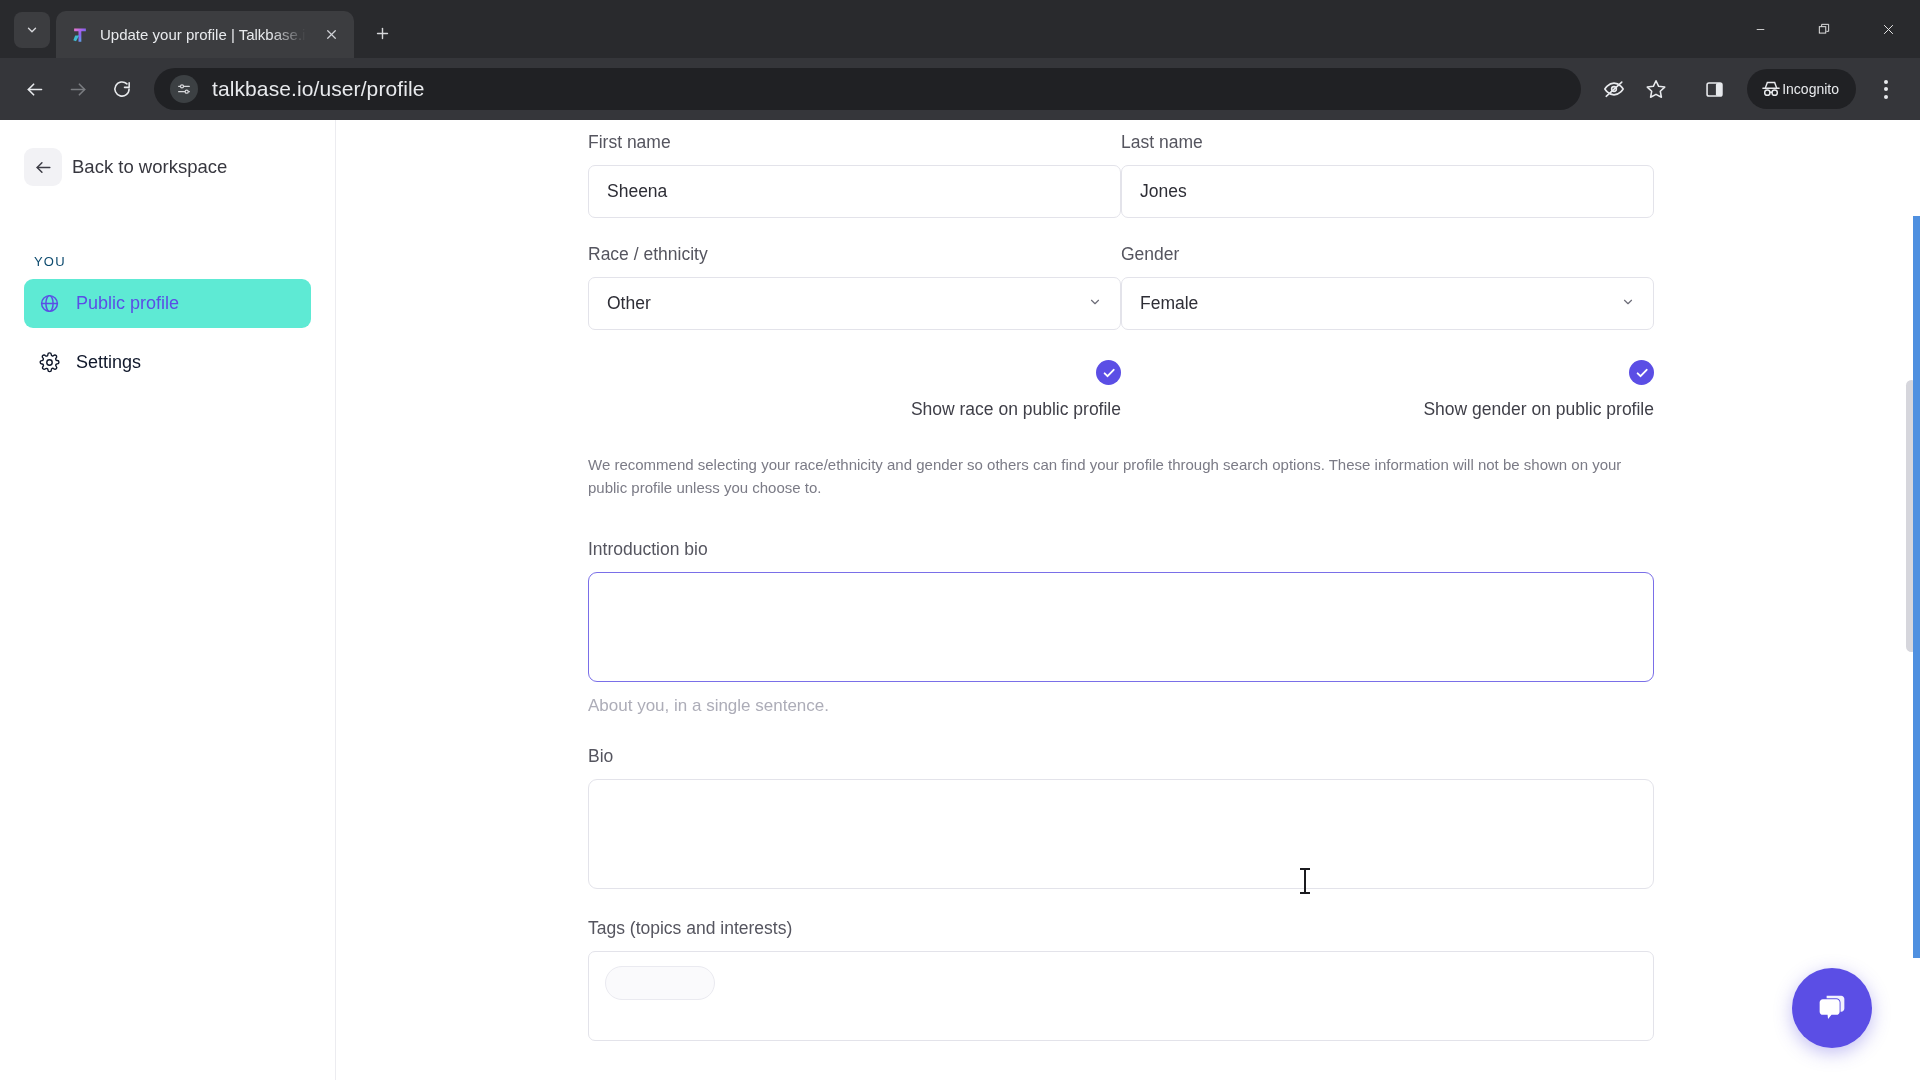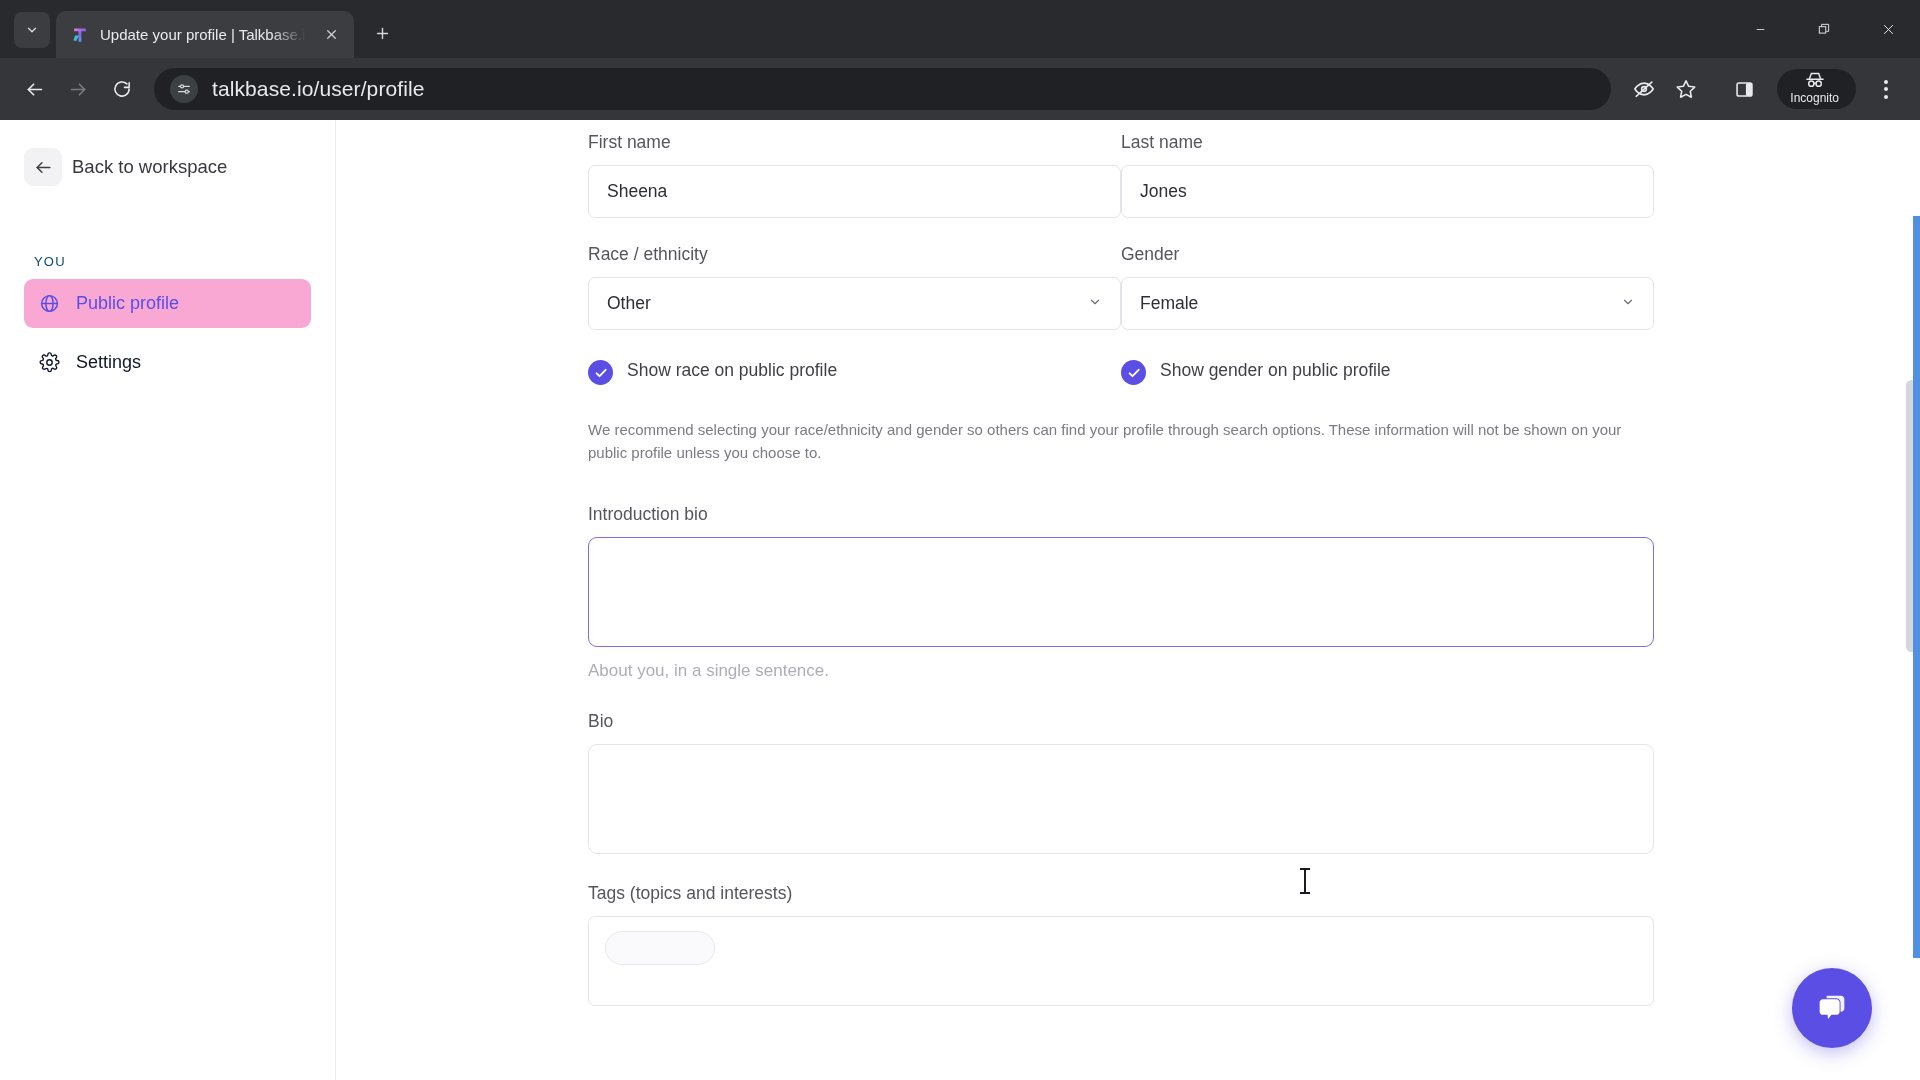--- a/index.html
+++ b/index.html
@@ -131,23 +131,22 @@
     flex: 0 0 38px;
   }
   .incognito-pill {
     height: 40px;
     background: #202124;
     border-radius: 20px;
     display: flex; align-items: center;
     padding: 0 17px 0 13px;
     margin-left: 10px;
     color: #e8eaed;
-    font-size: 12px;
-    cursor: pointer;
-    flex-direction: column;
+    font-size: 14px;
+    cursor: pointer;
   }
   .menu-dots {
     width: 40px; height: 40px;
     display: flex; flex-direction: column; align-items: center; justify-content: center;
     gap: 3.5px; margin-left: 6px; cursor: pointer;
   }
   .menu-dots i { width: 4px; height: 4px; border-radius: 50%; background: #e8eaed; display: block; }
 
   
   .viewport {
@@ -192,21 +191,21 @@
     display: flex; align-items: center;
     gap: 16px;
     height: 49px;
     border-radius: 9px;
     padding: 0 14px;
     margin-top: 10px;
     font-size: 18px;
     color: #0f172a;
     cursor: pointer;
   }
-  .nav-item.active { background: #f9a8d4; color: #5b4ee5; }
+  .nav-item.active { background: #5eead4; color: #5b4ee5; }
   .nav-ico { width: 22px; height: 22px; display: flex; align-items: center; justify-content: center; flex: 0 0 22px; }
 
   .content {
     flex: 1;
     position: relative;
     overflow: hidden;
     padding: 0 0 0 0;
   }
   .form-wrap {
     width: 1066px;
@@ -245,21 +244,21 @@
     align-items: center;
     justify-content: space-between;
     font-size: 17.5px;
     color: #2e2e36;
     cursor: pointer;
   }
   .chev { color: #6d6d78; font-size: 13px; }
 
   .field-block { margin-bottom: 26px; }
 
-  .check-row { display: flex; align-items: flex-start; gap: 14px; cursor: pointer; }
+  .check-row { display: flex; align-items: flex-end; gap: 14px; cursor: pointer; flex-direction: column; }
   .checkbox {
     width: 25px; height: 25px;
     border-radius: 50%;
     background: #5b4ee5;
     display: flex; align-items: center; justify-content: center;
     flex: 0 0 25px;
   }
   .check-label { font-size: 17.5px; color: #3f3f48; }
 
   .helper-para {

